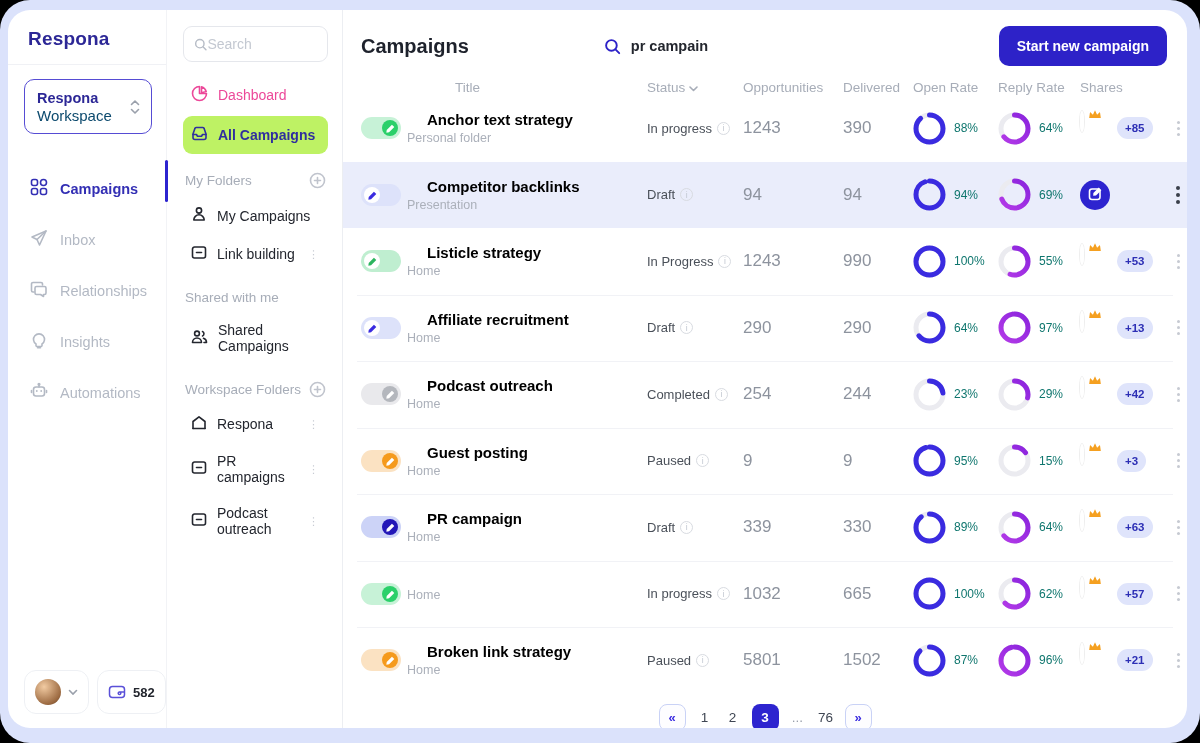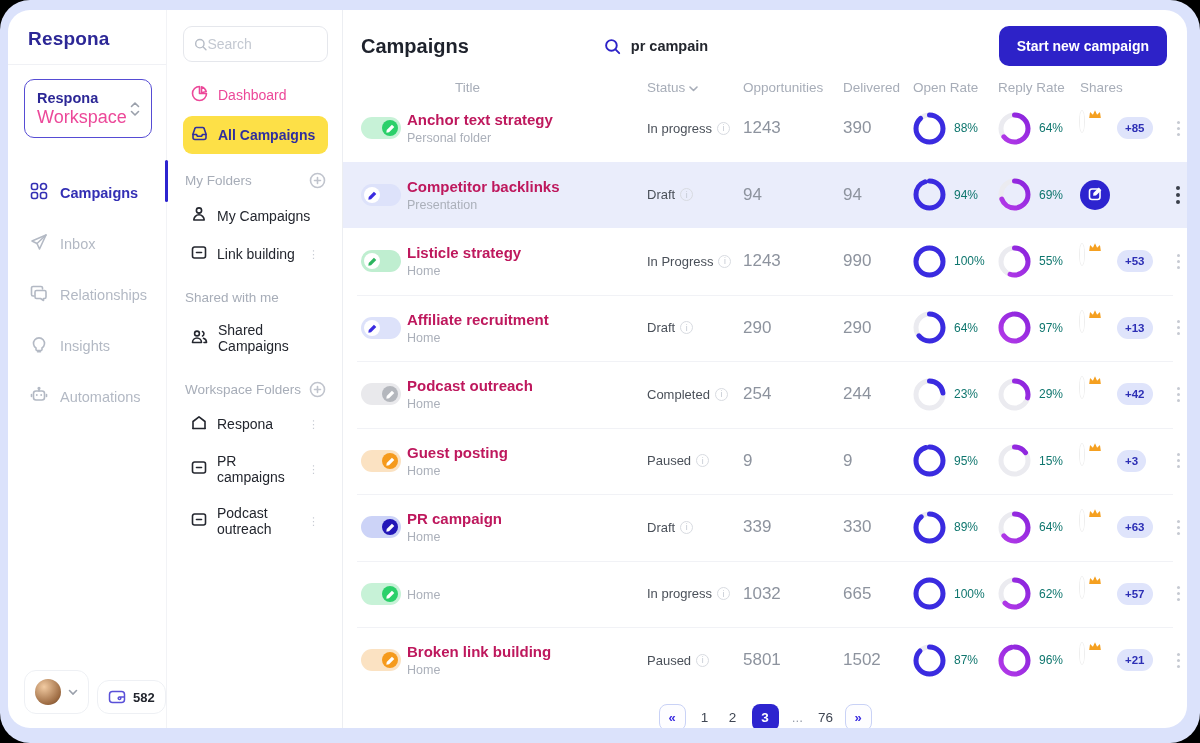--- a/index.html
+++ b/index.html
@@ -6,40 +6,40 @@
   html,body { width:1200px; height:743px; background:#000; font-family:"Liberation Sans", sans-serif; }
   .frame { position:relative; width:1200px; height:743px; background:#dbe2fb; border-radius:30px; overflow:hidden; }
   .app { position:absolute; left:8px; top:10px; right:13px; bottom:15px; background:#fff; border-radius:22px; overflow:hidden; display:flex; }
 
   
   .sidebar { width:158px; flex:0 0 158px; display:flex; flex-direction:column; padding:16px 0 14px 0; position:relative; }
   .logo { font-size:19px; font-weight:bold; color:#2c2796; letter-spacing:.2px; padding:2px 0 14px 20px; }
   .side-divider { height:1px; background:#f0f1f5; margin:0 0 14px 0; }
   .ws-card { margin:0 14px 0 16px; border:1.5px solid #564cd4; border-radius:10px; padding:9px 10px 9px 12px; display:flex; align-items:center; justify-content:space-between; cursor:pointer; }
   .ws-name { font-size:14.5px; font-weight:bold; color:#2c2796; line-height:1.25; }
-  .ws-sub { font-size:18px; color:#ec4899;text-align:center; }
+  .ws-sub { font-size:15px; color:#0c4a6e;text-align:center; }
   .ws-chevrons { color:#9aa0ab; display:flex; }
   .nav { margin-top:34px; display:flex; flex-direction:column; gap:10px; }
   .nav-item { display:flex; align-items:center; gap:12px; padding:10px 0 10px 22px; font-size:14.5px; color:#b3b9c4; cursor:pointer; }
   .nav-item svg { flex:0 0 auto; }
   .nav-item.active { color:#332fb4; font-weight:bold; }
   .active-bar { position:absolute; right:-2px; top:150px; width:3px; height:42px; background:#2d24cf; border-radius:2px; z-index:5; }
-  .side-footer { margin-top:auto; display:flex; gap:8px; padding:0 0 0 16px;align-items:flex-end; }
+  .side-footer { margin-top:auto; display:flex; gap:8px; padding:0 0 0 16px; }
   .foot-card { border:1px solid #eef0f4; background:#fff; border-radius:12px; padding:8px 10px; display:flex; align-items:center; gap:7px; cursor:pointer; }
   .avatar-sm { width:26px; height:26px; border-radius:50%; background:radial-gradient(circle at 35% 30%, #f2cba2, #9c6a41 70%, #5d3a1e); }
   .credits { font-size:13px; font-weight:bold; color:#23262e; }
 
   
   .folders { width:177px; flex:0 0 177px; border-left:1px solid #f2f3f6; border-right:1px solid #eceef2; padding:16px 14px 0 16px; overflow:hidden; }
   .search-box { display:flex; align-items:center; gap:0; border:1px solid #e5e7ec; border-radius:9px; padding:9px 10px; color:#c3c8d1; }
   .search-box input { border:none; outline:none; width:100%; font-size:14px; color:#3a3f49; font-family:"Liberation Sans",sans-serif; }
   .search-box input::placeholder { color:#c3c8d1; }
   .f-item { display:flex; align-items:center; gap:10px; font-size:14px; padding:9px 8px; border-radius:9px; cursor:pointer; color:#23262e; }
   .f-item.disabled { color:#ec4899; }
-  .f-item.current { background:#fde047; color:#2f2e9e; font-weight:bold; }
+  .f-item.current { background:#bef264; color:#2f2e9e; font-weight:bold; }
   .f-item .dots { margin-left:auto; color:#c7cbd3; font-size:11px; letter-spacing:1px; }
   .f-section { display:flex; align-items:center; justify-content:space-between; color:#a7adb8; font-size:13.5px; margin:18px 2px 8px 2px; }
   .plus-btn { color:#c0c4cd; cursor:pointer; display:flex; }
   .f-list { display:flex; flex-direction:column; gap:2px; }
   .mt12 { margin-top:14px; }
 
   
   .main { flex:1 1 auto; display:flex; flex-direction:column; min-width:0; }
   .main-header { display:flex; align-items:center; padding:16px 20px 14px 18px; }
   .page-title { font-size:20px; font-weight:bold; color:#1e222c; }
@@ -62,21 +62,21 @@
   .toggle { width:40px; height:22px; border-radius:11px; position:relative; }
   .knob { position:absolute; top:3px; width:16px; height:16px; border-radius:50%; display:flex; align-items:center; justify-content:center; }
   .knob.left { left:3px; } .knob.right { right:3px; }
   .tg-green-on   { background:#c7f2d7; } .tg-green-on  .knob { background:#2bd06a; color:#fff; }
   .tg-green-off  { background:#bfeed0; } .tg-green-off .knob { background:#fff; color:#2bb45e; }
   .tg-lav-off    { background:#dde2fa; } .tg-lav-off   .knob { background:#fff; color:#3a2be0; }
   .tg-navy-on    { background:#ccd3f7; } .tg-navy-on   .knob { background:#2317b8; color:#fff; }
   .tg-gray-on    { background:#e9e9ec; } .tg-gray-on   .knob { background:#b4b7bd; color:#fff; }
   .tg-orange-on  { background:#fbe2c2; } .tg-orange-on .knob { background:#f59a1d; color:#fff; }
 
-  .cell-title .t1 { font-size:15px; font-weight:bold; color:#be185d; }
+  .cell-title .t1 { font-size:15px; font-weight:bold; color:#000000;margin-left:20px; }
   .cell-title .t2 { font-size:12.5px; color:#abb0ba; margin-top:3px; }
 
   .status-label { display:flex; align-items:center; gap:5px; font-size:13px; color:#4a5059; }
   .info-dot { width:13px; height:13px; border-radius:50%; border:1px solid #d8dbe1; color:#c3c8d1; font-size:8.5px; display:inline-flex; align-items:center; justify-content:center; }
   .pbar { width:64px; height:5px; border-radius:3px; margin-top:7px; overflow:hidden; }
   .pbar i { display:block; height:100%; border-radius:3px; }
   .pb-green  { background:#d9f5e3; } .pb-green i  { background:#2bd06a; }
   .pb-indigo { background:#dfe3fb; } .pb-indigo i { background:#2d24cf; }
   .pb-gray   { background:#e7e8eb; } .pb-gray i   { background:#8e9298; }
   .pb-orange { background:#fbe6c9; } .pb-orange i { background:#f59a1d; }
@@ -711,21 +711,21 @@
           </div>
           <div class="grid row">
     <span class="toggle tg-orange-on">
       <span class="knob right">
         <span><svg width="9" height="9" viewBox="0 0 10 10" fill="currentColor">
                     <path d="M6.6 0.8 L9.2 3.4 L3.4 9.2 L0.4 9.6 L0.8 6.6 Z"></path>
                   </svg></span>
               </span>
     </span>
     <span class="cell-title">
-      <div class="t1">Broken link building</div>
+      <div class="t1">Broken link strategy</div>
       <div class="t2">Home</div>
     </span>
     <span>
       <span class="status-label">Paused
         <span class="info-dot">i</span></span>
       <span class="pbar pb-orange"><i style="width:52%"></i></span>
     </span>
     <span class="num">5801</span>
     <span class="num">1502</span>
     <span class="rate">

